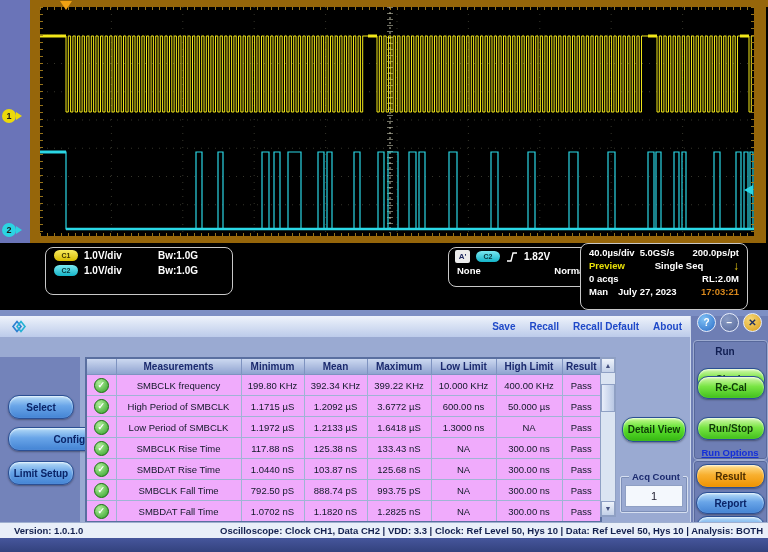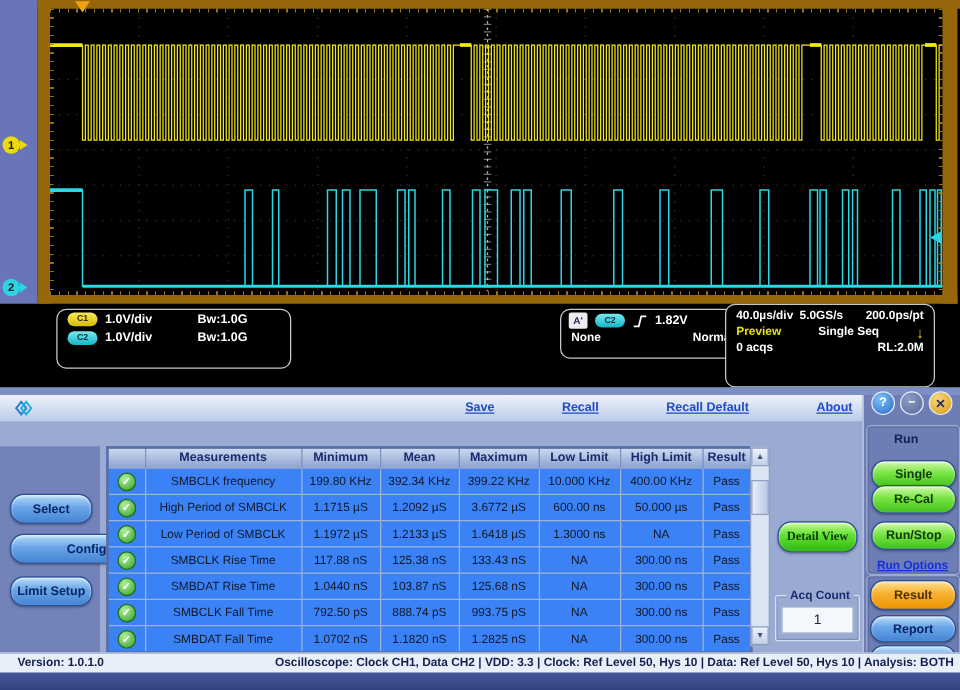--- a/index.html
+++ b/index.html
@@ -42,21 +42,21 @@
   .yellow{color:#e8e008;} .orange-t{color:#d8881c;}
   .seq-arrow{color:#e8c810;font-size:12px;line-height:10px;font-weight:bold;}
   
   #app{position:absolute;left:0;top:310px;width:768px;height:242px;background:#9aaad2;}
   .sep-strip{position:absolute;left:0;top:0;width:768px;height:6px;background:#7d8fc4;}
   .titlebar{position:absolute;left:0;top:6px;width:768px;height:21px;
     background:linear-gradient(#eef3fb,#bccbea);display:flex;align-items:center;}
   .app-title{font-size:10.5px;font-weight:bold;color:#15235e;margin-left:30px;}
   .logo{position:absolute;left:8px;top:4px;}
   .menu-links{position:absolute;right:86px;top:5px;display:flex;gap:14px;font-size:10px;font-weight:bold;}
-  .menu-links span{color:#1f49c8;text-decoration:underline;cursor:pointer;margin-left:40px;}
+  .menu-links span{color:#1f49c8;cursor:pointer;}
   .winbtns{position:absolute;right:6px;top:3px;display:flex;gap:4px;z-index:6;}
   .circ{width:17px;height:17px;border-radius:50%;display:flex;align-items:center;justify-content:center;
     font-size:10px;font-weight:bold;color:#fff;border:1px solid #e8eefc;}
   .circ.help{background:radial-gradient(circle at 35% 30%,#7ec0f4,#2a6cc8);}
   .circ.min{background:radial-gradient(circle at 35% 30%,#8a9cc4,#57699c);}
   .circ.close{background:radial-gradient(circle at 35% 30%,#f6d878,#d89c18);color:#203060;}
   .tabrow{position:absolute;left:0;top:27px;width:690px;height:20px;background:#f3f6fc;}
   .tab-darkblock{position:absolute;left:0;top:0;width:80px;height:20px;background:#5c6a9e;}
   .tab{position:absolute;left:85px;top:1px;width:66px;height:19px;background:linear-gradient(#f8b83c,#ef9c08);
     display:flex;align-items:center;justify-content:center;font-size:10px;font-weight:bold;color:#24306a;
@@ -64,21 +64,21 @@
   .left-panel{position:absolute;left:0;top:47px;width:80px;height:165px;background:#7383ba;}
   .pill{position:absolute;display:flex;align-items:center;justify-content:center;border-radius:11px;
     font-weight:bold;font-size:10px;color:#0a2468;border:1px solid #2a4f94;cursor:pointer;
     box-shadow:inset 0 1px 2px rgba(255,255,255,.75),0 1px 2px rgba(0,0,0,.35);}
   .pill.blue{background:linear-gradient(#b6dcf8,#69a5e8 45%,#4484d4);}
   .pill.green{background:linear-gradient(#d4f8ae,#79e544 45%,#41c01c);color:#0f3a08;}
   .pill.brightgreen{background:linear-gradient(#c8fa92,#5ce22e 45%,#35b612);color:#0f3a08;}
   .pill.orange{background:linear-gradient(#ffe090,#f8b030 45%,#ee9200);color:#4c2e00;}
   
   #mtable{position:absolute;left:85px;top:47px;border-collapse:collapse;table-layout:fixed;
-    border:2px solid #5a6fa0;background:#3b82f6;}
+    border:2px solid #5a6fa0;background:#f0abfc;}
   #mtable th{background:linear-gradient(#ccd8f0,#8fa3d0);color:#1b2a6e;font-size:10px;font-weight:bold;
     border:1px solid #7e93c0;height:15px;padding:0;}
   #mtable td{border:1px solid #9fb4d4;font-size:9.5px;color:#101828;text-align:center;padding:0;height:20px;}
   .check{display:inline-flex;width:13px;height:13px;border-radius:50%;align-items:center;justify-content:center;
     background:radial-gradient(circle at 35% 30%,#b2ef9c,#2f9e26);color:#fff;font-size:9px;font-weight:bold;
     border:1px solid #1c7014;}
   
   .vscroll{position:absolute;left:600px;top:47px;width:14px;height:158px;background:#dbe4f2;border:1px solid #8fa0c4;}
   .sbtn{position:absolute;left:0;width:12px;height:13px;background:linear-gradient(#eef3fb,#c3d0e8);
     border:1px solid #8fa0c4;color:#44507e;font-size:7px;display:flex;align-items:center;justify-content:center;}
@@ -204,20 +204,26 @@
         <span class="spacer"></span>
         <span>Single Seq</span>
         <span class="spacer"></span>
         <span class="seq-arrow">↓</span>
       </div>
       <div class="tb-row">
         <span>0 acqs</span>
         <span class="spacer"></span>
         <span>RL:2.0M</span>
       </div>
+      <div class="tb-row">
+        <span>Man</span>
+        <span style="margin-left:10px;">July 27, 2023</span>
+        <span class="spacer"></span>
+        <span class="orange-t">17:03:21</span>
+      </div>
     </div>
   </div>
 
   <div id="app">
     <div class="sep-strip"></div>
 
     <div class="titlebar">
       <svg class="logo" width="20" height="13">
         <path d="M5,6.5 L9,1.5 L13,6.5 L9,11.5 Z" stroke="#2a7fd0" stroke-width="1.6" fill="none"></path>
         <path d="M9,6.5 L13,1.5 L17,6.5 L13,11.5 Z" stroke="#22b2d4" stroke-width="1.6" fill="none"></path>
@@ -338,34 +344,34 @@
           </tr>
         </tbody>
     </table>
 
     <div class="vscroll">
       <div class="sbtn" style="top:0;">▲</div>
       <div class="sthumb"></div>
       <div class="sbtn" style="bottom:0;">▼</div>
     </div>
 
-    <div class="pill brightgreen" style="left:622px;top:107px;width:62px;height:23px;font-family:Liberation Serif, serif;">Detail View</div>
+    <div class="pill brightgreen" style="left:622px;top:107px;width:62px;height:23px;">Detail View</div>
 
     <div class="acqbox">
       <span class="acqlabel">Acq Count</span>
       <div class="acqval">1</div>
     </div>
 
     <div class="right-panel">
       <div class="grp" style="top:24px;height:118px;"></div>
       <div class="grp" style="top:144px;height:82px;"></div>
       <div class="run-label">Run</div>
       <div id="runbtns">
           <div class="pill green" style="left: 6px; top: 52px; width: 66px; height: 21px;">Single</div>
-          <div class="pill green" style="left: 6px; top: 72px; width: 66px; height: 21px;">Re-Cal</div>
+          <div class="pill green" style="left: 6px; top: 60px; width: 66px; height: 21px;">Re-Cal</div>
           <div class="pill green" style="left: 6px; top: 101px; width: 66px; height: 21px;">Run/Stop</div>
         </div>
       <div class="runopts"><span>Run Options</span></div>
       <div class="pill orange" style="left:5px;top:148px;width:67px;height:22px;">Result</div>
       <div class="pill blue" style="left:5px;top:176px;width:67px;height:20px;text-align:right;">Report</div>
       <div class="pill blue" style="left:5px;top:200px;width:67px;height:20px;">Export</div>
     </div>
 
     <div class="statusbar">
       <span class="version">Version: 1.0.1.0</span>

